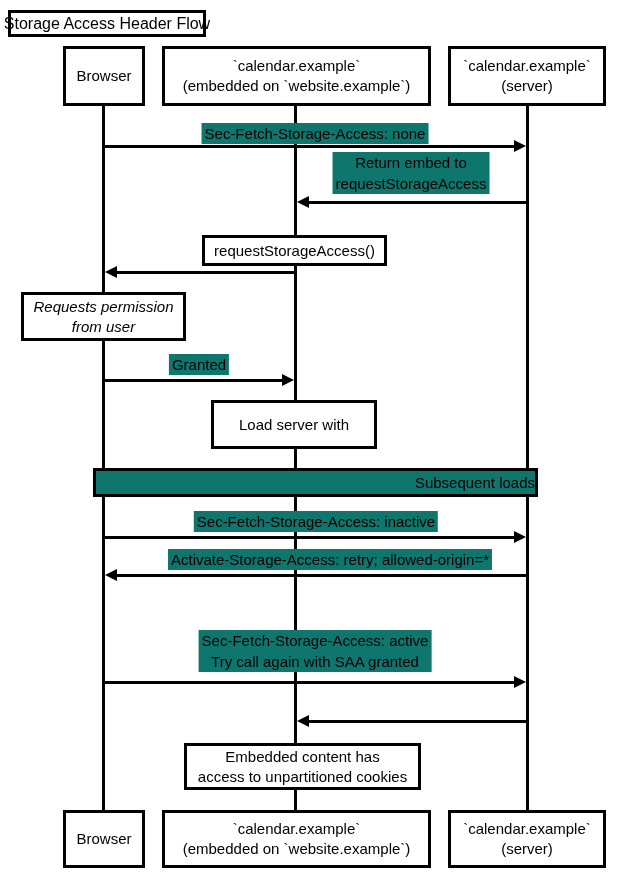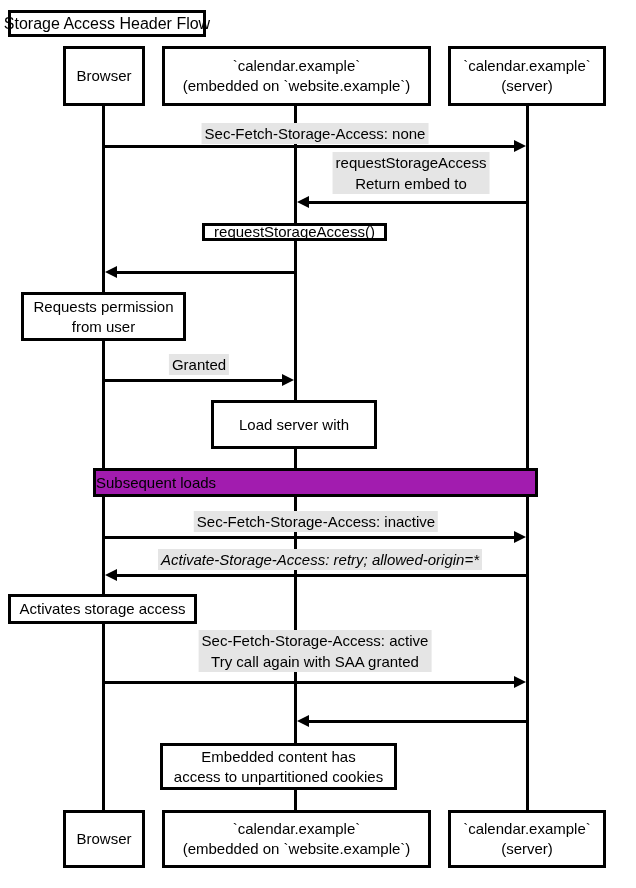--- a/index.html
+++ b/index.html
@@ -45,21 +45,21 @@
   .msg-label {
     position: absolute;
     transform: translateX(-50%);
     text-align: center;
     font-size: 15px;
     line-height: 21px;
     white-space: nowrap;
   }
   .msg-label span {
     display: block;
-    background: #e5e5e5;
+    background: #0f766e;
     padding: 0 3px;
   }
   .arrow-line {
     position: absolute;
     height: 3px;
     background: #000000;
   }
   .head-r {
     position: absolute;
     width: 0; height: 0;
@@ -70,25 +70,25 @@
   .head-l {
     position: absolute;
     width: 0; height: 0;
     border-top: 6px solid transparent;
     border-bottom: 6px solid transparent;
     border-right: 12px solid #000000;
   }
   .divider {
     position: absolute;
     box-sizing: border-box;
-    background: #a21caf;
+    background: #0f766e;
     border: 3px solid #000000;
     display: flex;
     align-items: center;
-    justify-content: flex-start;
+    justify-content: flex-end;
     font-size: 15px;
   }
 </style>
 </head>
 <body>
 
 <div class="canvas">
 
   <div class="title-box" style="left:8px; top:10px; width:198px; height:27px;">Storage Access Header Flow</div>
 
@@ -108,34 +108,34 @@
     <span>(server)</span>
   </div>
 
   <div class="msg-label" style="left:315px; top:123px;">
     <span>Sec-Fetch-Storage-Access: none</span>
   </div>
   <div class="arrow-line" style="left:105px; top:145px; width:410px;"></div>
   <div class="head-r" style="left:514px; top:140px;"></div>
 
   <div class="msg-label" style="left:411px; top:152px;">
+    <span>Return embed to</span>
     <span>requestStorageAccess</span>
-    <span>Return embed to</span>
   </div>
   <div class="arrow-line" style="left:309px; top:201px; width:217px;"></div>
   <div class="head-l" style="left:297px; top:196px;"></div>
 
-  <div class="box" style="left:202px; top:223px; width:185px; height:18px;">
+  <div class="box" style="left:202px; top:235px; width:185px; height:31px;">
     <span>requestStorageAccess()</span>
   </div>
 
   <div class="arrow-line" style="left:117px; top:271px; width:177px;"></div>
   <div class="head-l" style="left:105px; top:266px;"></div>
 
-  <div class="box" style="left:21px; top:292px; width:165px; height:49px;">
+  <div class="box" style="left:21px; top:292px; width:165px; height:49px;font-style:italic;">
     <span>Requests permission</span>
     <span>from user</span>
   </div>
 
   <div class="msg-label" style="left:199px; top:354px;">
     <span>Granted</span>
   </div>
   <div class="arrow-line" style="left:105px; top:379px; width:178px;"></div>
   <div class="head-r" style="left:282px; top:374px;"></div>
 
@@ -146,41 +146,38 @@
   <div class="divider" style="left:93px; top:468px; width:445px; height:29px;">
     <span>Subsequent loads</span>
   </div>
 
   <div class="msg-label" style="left:316px; top:511px;">
     <span>Sec-Fetch-Storage-Access: inactive</span>
   </div>
   <div class="arrow-line" style="left:105px; top:536px; width:410px;"></div>
   <div class="head-r" style="left:514px; top:531px;"></div>
 
-  <div class="msg-label" style="left:320px; top:549px;font-style:italic;">
+  <div class="msg-label" style="left:330px; top:549px;">
     <span>Activate-Storage-Access: retry; allowed-origin=*</span>
   </div>
   <div class="arrow-line" style="left:117px; top:574px; width:409px;"></div>
   <div class="head-l" style="left:105px; top:569px;"></div>
 
-  <div class="box" style="left:8px; top:594px; width:189px; height:30px;">
-    <span>Activates storage access</span>
-  </div>
 
   <div class="msg-label" style="left:315px; top:630px;">
     <span>Sec-Fetch-Storage-Access: active</span>
     <span>Try call again with SAA granted</span>
   </div>
   <div class="arrow-line" style="left:105px; top:681px; width:410px;"></div>
   <div class="head-r" style="left:514px; top:676px;"></div>
 
   <div class="arrow-line" style="left:309px; top:720px; width:217px;"></div>
   <div class="head-l" style="left:297px; top:715px;"></div>
 
-  <div class="box" style="left:160px; top:743px; width:237px; height:47px;">
+  <div class="box" style="left:184px; top:743px; width:237px; height:47px;">
     <span>Embedded content has</span>
     <span>access to unpartitioned cookies</span>
   </div>
 
   <div class="box" style="left:63px; top:810px; width:82px; height:58px;">
     <span>Browser</span>
   </div>
   <div class="box" style="left:162px; top:810px; width:269px; height:58px;">
     <span>`calendar.example`</span>
     <span>(embedded on `website.example`)</span>

